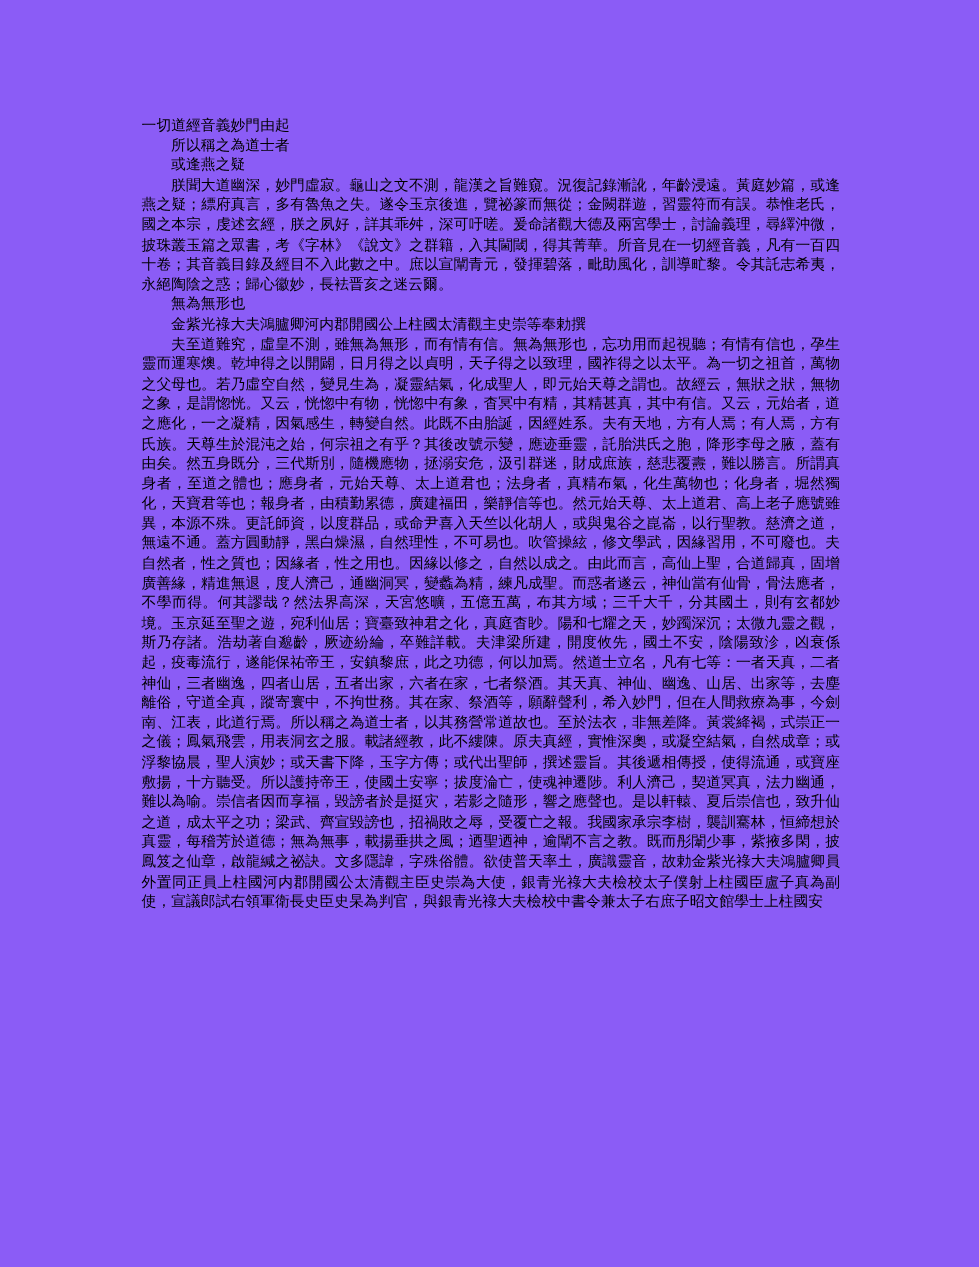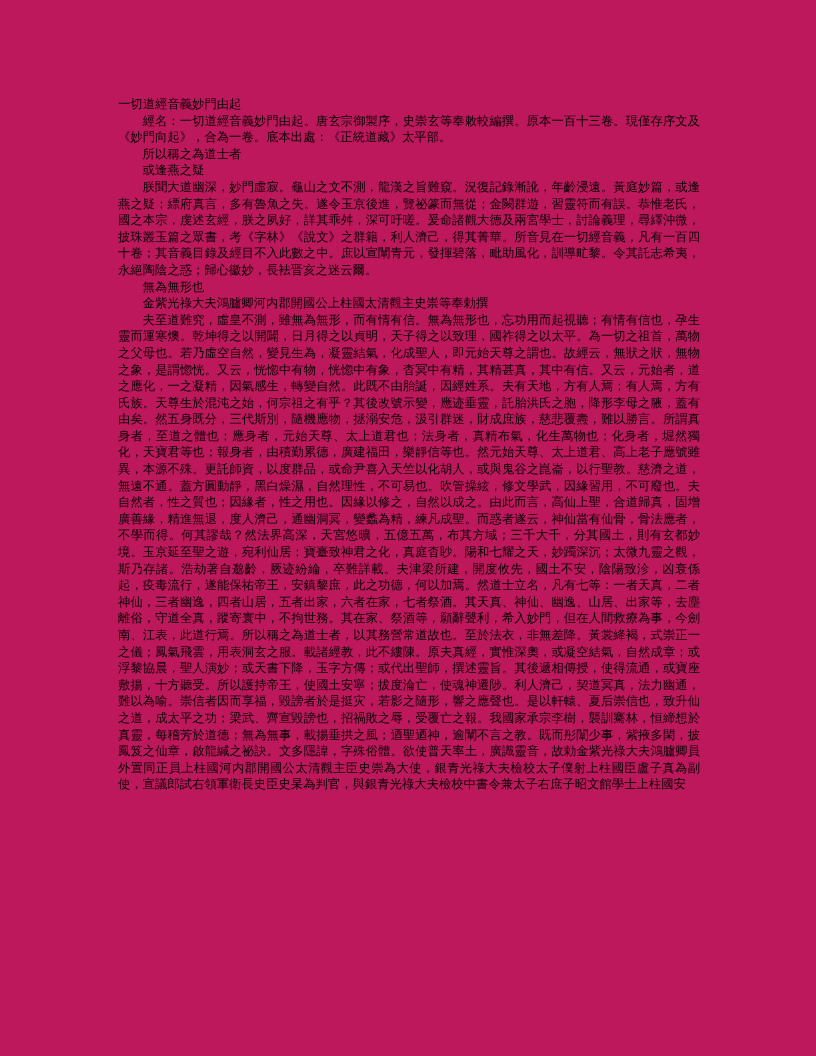--- a/index.html
+++ b/index.html
@@ -8,21 +8,21 @@
     background: #ffffff;
   }
   body {
     font-family: "DejaVu Serif", "Liberation Serif", serif;
     color: #000000;
   }
   .page {
     position: relative;
     width: 816px;
     height: 1056px;
-    background: #be185d;
+    background: #8b5cf6;
     box-sizing: border-box;
     overflow: hidden;
   }
   .content {
     position: absolute;
     left: 118px;
     top: 96px;
     width: 582px;
   }
   p.line {
@@ -52,27 +52,26 @@
   }
 </style>
 </head>
 <body>
 
 <div class="page">
   <div class="content">
 
     <p class="line heading">一切道經音義妙門由起</p>
 
-    <p class="line indent body">經名：一切道經音義妙門由起。唐玄宗御製序，史崇玄等奉敕較編撰。原本一百十三卷。現僅存序文及《妙門向起》，合為一卷。底本出處：《正統道藏》太平部。</p>
 
     <p class="line sub-heading">所以稱之為道士者</p>
 
     <p class="line sub-heading">或逢燕𧶼之疑</p>
 
-    <p class="line indent body">朕聞大道幽深，妙門虛寂。龜山之文不測，龍漢之旨難窺。況復記錄漸訛，年齡浸遠。黃庭妙篇，或逢燕𧶼之疑；縹府真言，多有魯魚之失。遂令玉京後進，覽祕篆而無從；金闕群遊，習靈符而有誤。恭惟老氏，國之本宗，虔述玄經，朕之夙好，詳其乖舛，深可吁嗟。爰命諸觀大德及兩宮學士，討論義理，尋繹沖微，披珠叢玉篇之眾書，考《字林》《說文》之群籍，利人濟己，得其菁華。所音見在一切經音義，凡有一百四十卷；其音義目錄及經目不入此數之中。庶以宣闡青元，發揮碧落，毗助風化，訓導甿黎。令其託志希夷，永絕陶陰之惑；歸心徽妙，長袪晋亥之迷云爾。</p>
+    <p class="line indent body">朕聞大道幽深，妙門虛寂。龜山之文不測，龍漢之旨難窺。況復記錄漸訛，年齡浸遠。黃庭妙篇，或逢燕𧶼之疑；縹府真言，多有魯魚之失。遂令玉京後進，覽祕篆而無從；金闕群遊，習靈符而有誤。恭惟老氏，國之本宗，虔述玄經，朕之夙好，詳其乖舛，深可吁嗟。爰命諸觀大德及兩宮學士，討論義理，尋繹沖微，披珠叢玉篇之眾書，考《字林》《說文》之群籍，入其閫閾，得其菁華。所音見在一切經音義，凡有一百四十卷；其音義目錄及經目不入此數之中。庶以宣闡青元，發揮碧落，毗助風化，訓導甿黎。令其託志希夷，永絕陶陰之惑；歸心徽妙，長袪晋亥之迷云爾。</p>
 
     <p class="line sub-heading">無為無形也</p>
 
     <p class="line sub-heading">金紫光祿大夫鴻臚卿河内郡開國公上柱國太清觀主史崇等奉勅撰</p>
 
     <p class="line indent body">夫至道難究，虛皇不測，雖無為無形，而有情有信。無為無形也，忘功用而起視聽；有情有信也，孕生靈而運寒燠。乾坤得之以開闢，日月得之以貞明，天子得之以致理，國祚得之以太平。為一切之祖首，萬物之父母也。若乃虛空自然，變見生為，凝靈結氣，化成聖人，即元始天尊之謂也。故經云，無狀之狀，無物之象，是謂惚恍。又云，恍惚中有物，恍惚中有象，杳冥中有精，其精甚真，其中有信。又云，元始者，道之應化，一之凝精，因氣感生，轉變自然。此既不由胎誕，因經姓系。夫有天地，方有人焉；有人焉，方有氏族。天尊生於混沌之始，何宗祖之有乎？其後改號示變，應迹垂靈，託胎洪氏之胞，降形李母之腋，蓋有由矣。然五身既分，三代斯別，隨機應物，拯溺安危，汲引群迷，財成庶族，慈悲覆燾，難以勝言。所謂真身者，至道之體也；應身者，元始天尊、太上道君也；法身者，真精布氣，化生萬物也；化身者，堀然獨化，天寶君等也；報身者，由積勤累德，廣建福田，樂靜信等也。然元始天尊、太上道君、高上老子應號雖異，本源不殊。更託師資，以度群品，或命尹喜入天竺以化胡人，或與鬼谷之崑崙，以行聖教。慈濟之道，無遠不通。蓋方圓動靜，黑白燥濕，自然理性，不可易也。吹管操絃，修文學武，因緣習用，不可廢也。夫自然者，性之質也；因緣者，性之用也。因緣以修之，自然以成之。由此而言，高仙上聖，合道歸真，固增廣善緣，精進無退，度人濟己，通幽洞冥，變蠡為精，練凡成聖。而惑者遂云，神仙當有仙骨，骨法應者，不學而得。何其謬哉？然法界高深，天宮悠曠，五億五萬，布其方域；三千大千，分其國土，則有玄都妙境。玉京延至聖之遊，宛利仙居；寶臺致神君之化，真庭杳眇。陽和七耀之天，妙躅深沉；太微九靈之觀，斯乃存諸。浩劫著自邈齡，厥迹紛綸，卒難詳載。夫津梁所建，開度攸先，國土不安，陰陽致沴，凶衰係起，疫毒流行，遂能保祐帝王，安鎮黎庶，此之功德，何以加焉。然道士立名，凡有七等：一者天真，二者神仙，三者幽逸，四者山居，五者出家，六者在家，七者祭酒。其天真、神仙、幽逸、山居、出家等，去塵離俗，守道全真，蹤寄寰中，不拘世務。其在家、祭酒等，願辭聲利，希入妙門，但在人間救療為事，今劍南、江表，此道行焉。所以稱之為道士者，以其務營常道故也。至於法衣，非無差降。黃裳絳褐，式崇正一之儀；鳳氣飛雲，用表洞玄之服。載諸經教，此不縷陳。原夫真經，實惟深奧，或凝空結氣，自然成章；或浮黎協晨，聖人演妙；或天書下降，玉字方傳；或代出聖師，撰述靈旨。其後遞相傳授，使得流通，或寶座敷揚，十方聽受。所以護持帝王，使國土安寧；拔度淪亡，使魂神遷陟。利人濟己，契道冥真，法力幽通，難以為喻。崇信者因而享福，毀謗者於是挺灾，若影之隨形，響之應聲也。是以軒轅、夏后崇信也，致升仙之道，成太平之功；梁武、齊宣毀謗也，招禍敗之辱，受覆亡之報。我國家承宗李樹，襲訓騫林，恒締想於真靈，每稽芳於道德；無為無事，載揚垂拱之風；迺聖迺神，逾闡不言之教。既而彤闈少事，紫掖多閑，披鳳笈之仙章，啟龍緘之祕訣。文多隱諱，字殊俗體。欲使普天率土，廣識靈音，故勅金紫光祿大夫鴻臚卿員外置同正員上柱國河内郡開國公太清觀主臣史崇為大使，銀青光祿大夫檢校太子僕射上柱國臣盧子真為副使，宣議郎試右領軍衛長史臣史杲為判官，與銀青光祿大夫檢校中書令兼太子右庶子昭文館學士上柱國安</p>
 
   </div>
 </div>
 

